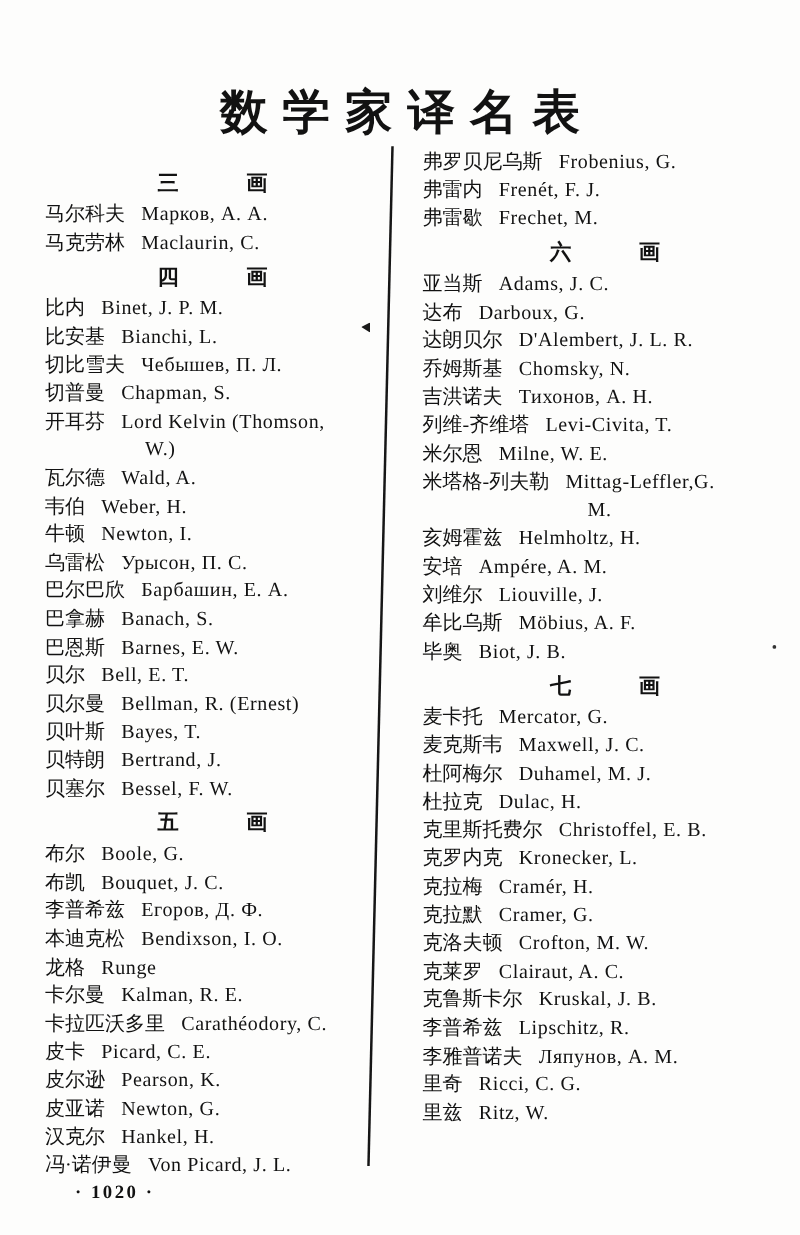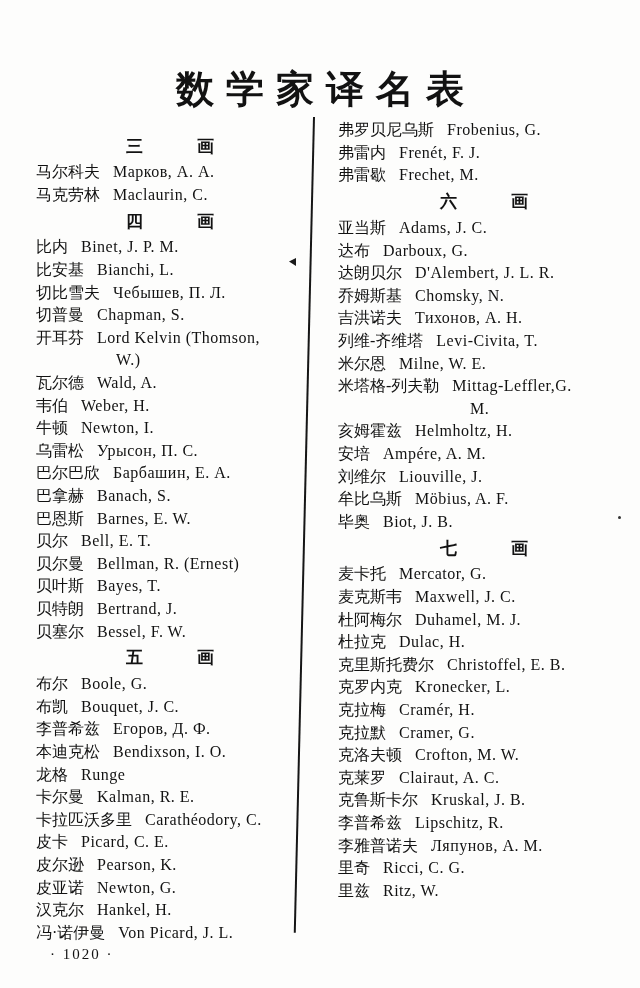--- a/index.html
+++ b/index.html
@@ -26,22 +26,22 @@
   }
   .row .cn{margin-right:13px;font-weight:500;}
   .row .name{letter-spacing:0.5px;}
   .col-left .row.cont{padding-left:80px;}
   .col-right .row.cont{padding-left:132px;}
   .divider{
     position:absolute;left:313px;top:117px;width:2px;height:816px;
     background:#161616;transform:rotate(1.35deg);transform-origin:top center;
   }
   .page-number{
-    position:absolute;left:50px;top:946px;
-    font-size:15px;font-weight:400;letter-spacing:2px;
+    position:absolute;left:60px;top:946px;
+    font-size:15px;font-weight:700;letter-spacing:2px;
   }
   .speck-a{
     position:absolute;left:289px;top:258px;width:7px;height:8px;
     background:#1a1a1a;clip-path:polygon(0 45%,100% 0,100% 100%);
   }
   .speck-b{
     position:absolute;left:618px;top:516px;width:3px;height:3px;
     background:#333;border-radius:50%;
   }
 </style>

